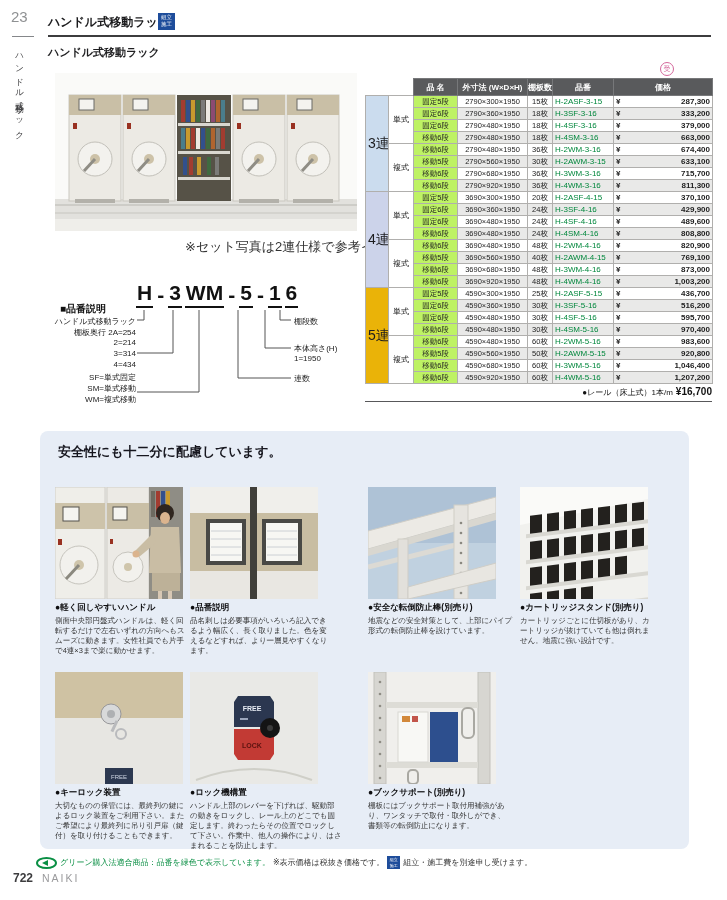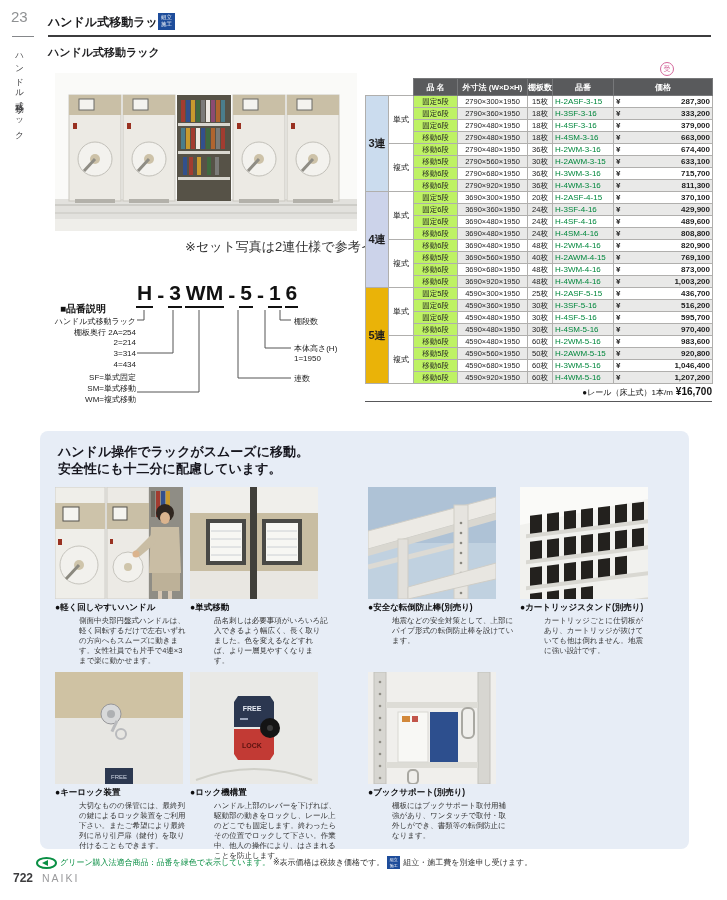--- a/index.html
+++ b/index.html
@@ -28,38 +28,38 @@
   .pn-code span.u{border-bottom:2.5px solid #111;}
   .pn-lines{position:absolute;left:0;top:0;}
   .pn-l{position:absolute;left:0;width:88px;text-align:right;font-size:8px;color:#222;white-space:nowrap;}
   .pn-r{position:absolute;left:246px;font-size:8px;color:#222;white-space:nowrap;}
   
   .price-table{position:absolute;left:365px;top:78px;border-collapse:collapse;table-layout:fixed;width:347px;}
   .price-table th{background:#595a5c;color:#fff;font-size:8px;font-weight:bold;height:16px;border:1px solid #77787a;padding:0;}
   .price-table th.blank{background:transparent;border:none;}
   .price-table td{border:1px solid #b0afad;height:11px;padding:0 2px;text-align:center;
                   font-size:7.5px;color:#222;overflow:hidden;white-space:nowrap;}
-  td.g-cell{font-size:11px;color:#1c1c1e;font-weight:bold;}
+  td.g-cell{font-size:14px;color:#1c1c1e;}
   td.t-cell{background:#fff;font-size:8px;}
   td.n-cell{background:#bef264;}
   td.d-cell,td.q-cell,td.c-cell,td.p-cell{background:#fff;}
   td.shade{background:#e9e9e8;}
   td.c-cell{color:#00873c;font-weight:normal;font-size:8px;text-align:left;}
   td.p-cell{font-weight:bold;font-size:8px;text-align:right;}
   td.p-cell .yen{float:left;}
   .rail-note{left:365px;top:386px;width:347px;text-align:right;font-size:8px;color:#111;}
   .rail-note .rail-price{font-size:10px;font-weight:bold;margin-left:3px;}
   .rail-rule{left:365px;top:401px;width:347px;height:1px;background:#58585a;}
   
   .feature-panel{left:40px;top:431px;width:649px;height:418px;background:#e7edf6;border-radius:8px;}
   .panel-heading{position:absolute;left:18px;top:12px;font-size:13px;font-weight:bold;color:#16161e;line-height:17px;}
   .f-col{position:absolute;}
   .f-photo{width:128px;height:112px;overflow:hidden;}
   .f-title{font-size:8.5px;font-weight:bold;color:#0e0e10;margin-top:3px;}
-  .f-body{font-size:7.5px;color:#333;line-height:10px;margin-top:2px;margin-left:24px;}
+  .f-body{font-size:7.5px;color:#333;line-height:10px;margin-top:2px;}
   
   .footer-note{left:36px;top:856px;display:flex;align-items:center;gap:3px;font-size:8px;white-space:nowrap;}
   .green-text{color:#0a8f44;}
   .dark-text{color:#333;}
   .mini-badge{width:13px;height:13px;background:#1e4d9b;color:#fff;font-size:4px;line-height:5.5px;
               text-align:center;padding-top:1px;box-sizing:border-box;}
   .mini-badge span{display:block;}
   .page-footer{left:13px;top:871px;display:flex;align-items:baseline;gap:9px;}
   .pf-num{font-size:12px;font-weight:bold;color:#3c3c3e;}
   .pf-brand{font-size:10.5px;color:#9a9a9c;letter-spacing:2px;}
@@ -392,21 +392,20 @@
         </tr>
       </tbody>
   </table>
   <div class="abs rail-note">
     <span>●レール（床上式）1本/m</span><span class="rail-price">¥16,700</span>
   </div>
   <div class="abs rail-rule"></div>
 
   <div class="abs feature-panel">
     <div class="panel-heading">
-      <div>ハンドル操作でラックがスムーズに移動。</div>
       <div>安全性にも十二分に配慮しています。</div>
     </div>
 
     <div class="f-col" style="left:15px;top:56px;width:133px">
       <div class="f-photo">
         <svg width="128" height="112" viewBox="0 0 128 112">
           <rect width="128" height="112" fill="#e9e8e4"></rect>
           <rect x="0" y="0" width="50" height="112" fill="#efeee9" stroke="#d0cec8"></rect>
           <rect x="0" y="16" width="50" height="26" fill="#cdc3aa"></rect>
           <rect x="8" y="20" width="16" height="14" fill="#f5f4f0" stroke="#55524c"></rect>
@@ -454,21 +453,21 @@
             <line x1="21" y1="60" x2="51" y2="60" stroke="#ccd0d4"></line>
             <line x1="21" y1="68" x2="51" y2="68" stroke="#ccd0d4"></line>
           <rect x="72" y="32" width="40" height="46" fill="#494945"></rect>
           <rect x="76" y="36" width="32" height="38" fill="#f7f7f3"></rect>
           <line x1="77" y1="44" x2="107" y2="44" stroke="#ccd0d4"></line>
             <line x1="77" y1="52" x2="107" y2="52" stroke="#ccd0d4"></line>
             <line x1="77" y1="60" x2="107" y2="60" stroke="#ccd0d4"></line>
             <line x1="77" y1="68" x2="107" y2="68" stroke="#ccd0d4"></line>
         </svg>
       </div>
-      <div class="f-title">●単式移動</div>
+      <div class="f-title">●品番説明</div>
       <div class="f-body">品名刺しは必要事項がいろいろ記入できるよう幅広く、長く取りました。色を変えるなどすれば、より一層見やすくなります。</div>
     </div>
 
     <div class="f-col" style="left:328px;top:56px;width:150px">
       <div class="f-photo">
         <svg width="128" height="112" viewBox="0 0 128 112">
           <rect width="128" height="112" fill="#aec2d6"></rect>
           <rect y="56" width="128" height="56" fill="#c0d1e0"></rect>
           <polygon points="0,44 128,10 128,26 0,62" fill="#eceae5" stroke="#cfcdc6"></polygon>
           <polygon points="0,62 128,26 128,33 0,69" fill="#d9d7d0"></polygon>

